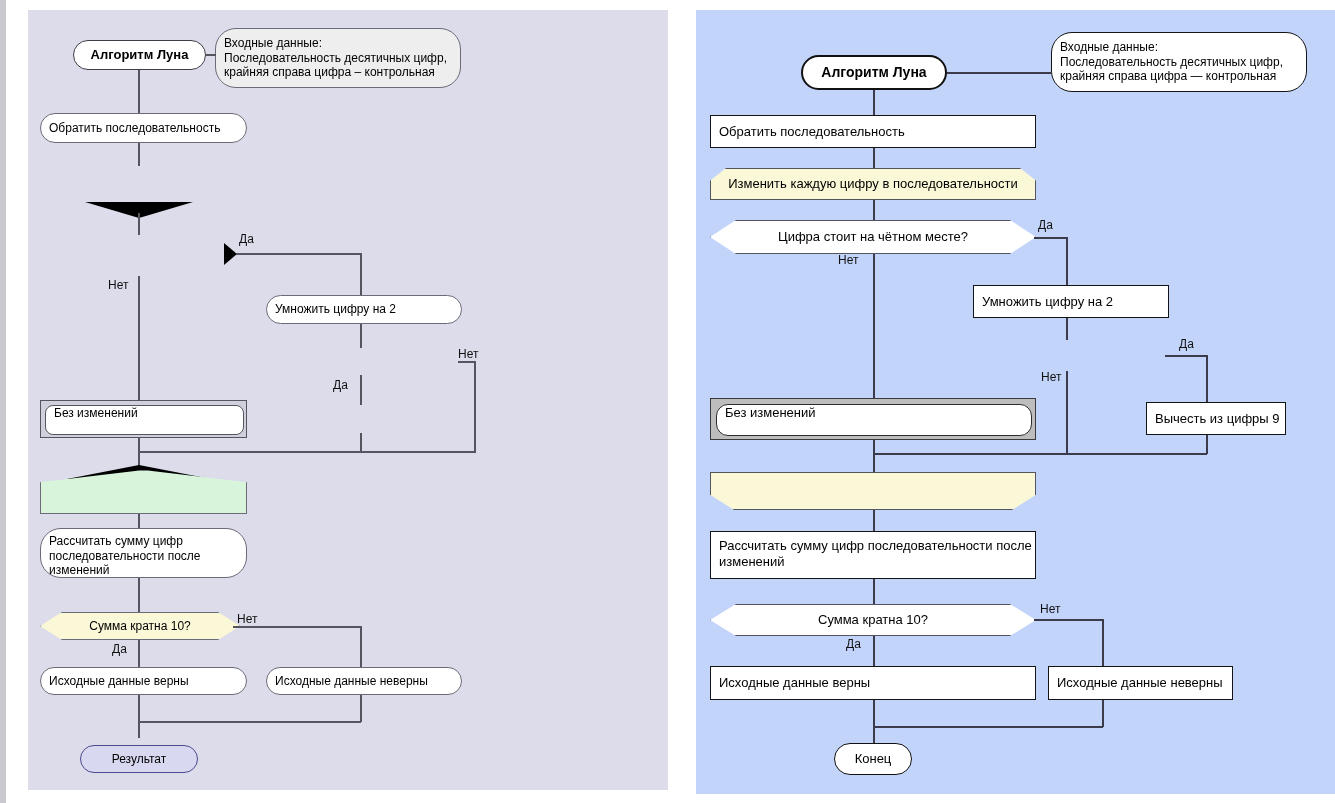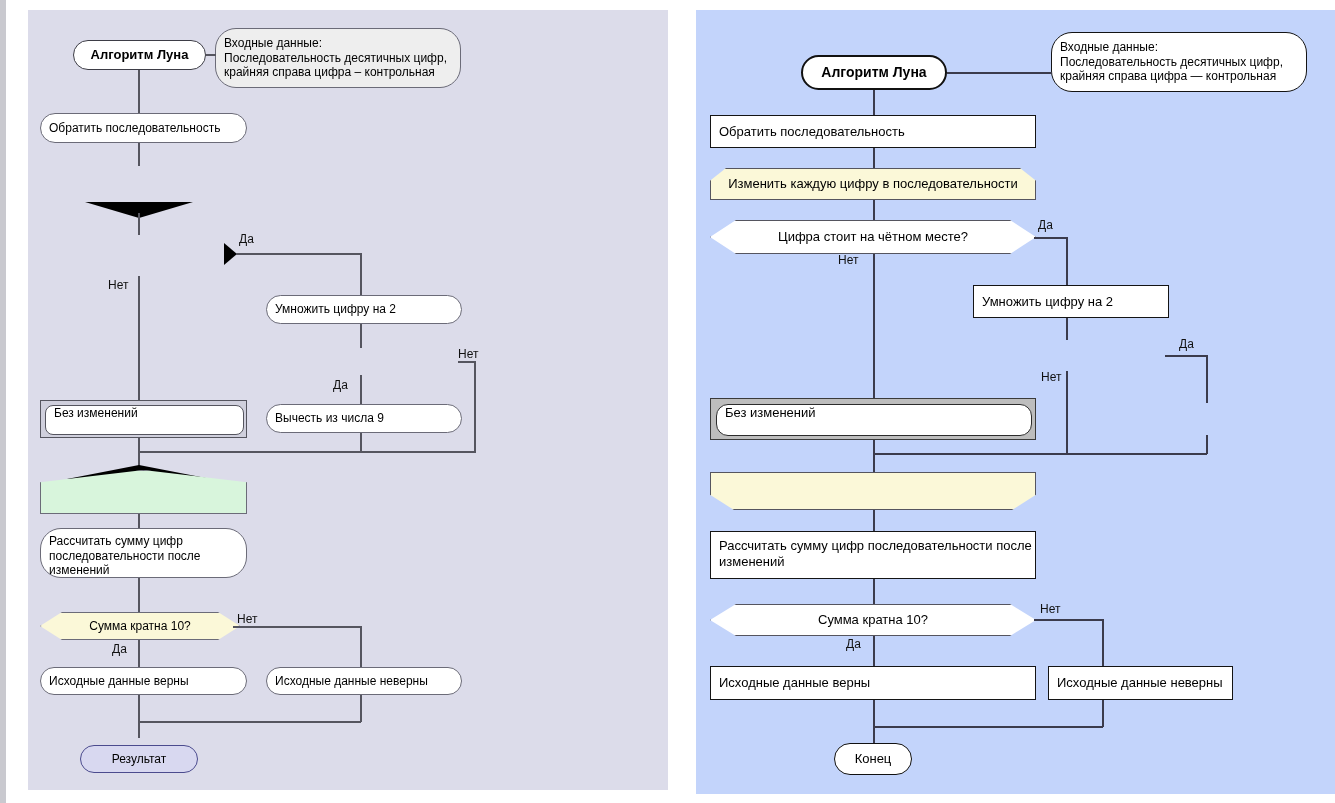--- a/index.html
+++ b/index.html
@@ -149,23 +149,20 @@
     <div class="ln vl" style="left:332px; top:314px; height:24px;"></div>
 
     <span class="elabel fs12" style="left:430px; top:337px;">Нет</span>
     <span class="elabel fs12" style="left:305px; top:368px;">Да</span>
 
     <div class="ln hl" style="left:430px; top:351px; width:18px;"></div>
     <div class="ln vl" style="left:446px; top:351px; height:91px;"></div>
 
     <div class="ln vl" style="left:332px; top:365px; height:30px;"></div>
 
-    <div class="node rect rect-g fs12" style="left:238px; top:394px; width:196px; height:29px;">
-      <span class="lbl">Вычесть из числа 9</span>
-    </div>
     <div class="ln vl" style="left:332px; top:423px; height:19px;"></div>
 
     <div class="node dbl dbl-l" style="left:12px; top:390px; width:207px; height:38px;">
       <div class="inner">
         <span class="lbl fs12">Без изменений</span>
       </div>
     </div>
 
     <div class="ln vl" style="left:110px; top:428px; height:32px;"></div>
     <div class="ln hl" style="left:110px; top:441px; width:338px;"></div>
@@ -256,20 +253,23 @@
     <div class="ln ln-r vl" style="left:370px; top:308px; height:22px;"></div>
 
     <span class="elabel fs12" style="left:483px; top:327px;">Да</span>
     <span class="elabel fs12" style="left:345px; top:360px;">Нет</span>
 
     <div class="ln ln-r hl" style="left:469px; top:345px; width:42px;"></div>
     <div class="ln ln-r vl" style="left:510px; top:345px; height:48px;"></div>
 
     <div class="ln ln-r vl" style="left:370px; top:361px; height:83px;"></div>
 
+    <div class="node rect rect-b fs13" style="left:450px; top:392px; width:140px; height:33px;">
+      <span class="lbl">Вычесть из цифры 9</span>
+    </div>
     <div class="ln ln-r vl" style="left:510px; top:425px; height:19px;"></div>
 
     <div class="node dbl dbl-r" style="left:14px; top:388px; width:326px; height:42px;">
       <div class="inner">
         <span class="lbl fs13">Без изменений</span>
       </div>
     </div>
 
     <div class="ln ln-r vl" style="left:177px; top:430px; height:40px;"></div>
     <div class="ln ln-r hl" style="left:177px; top:443px; width:334px;"></div>

